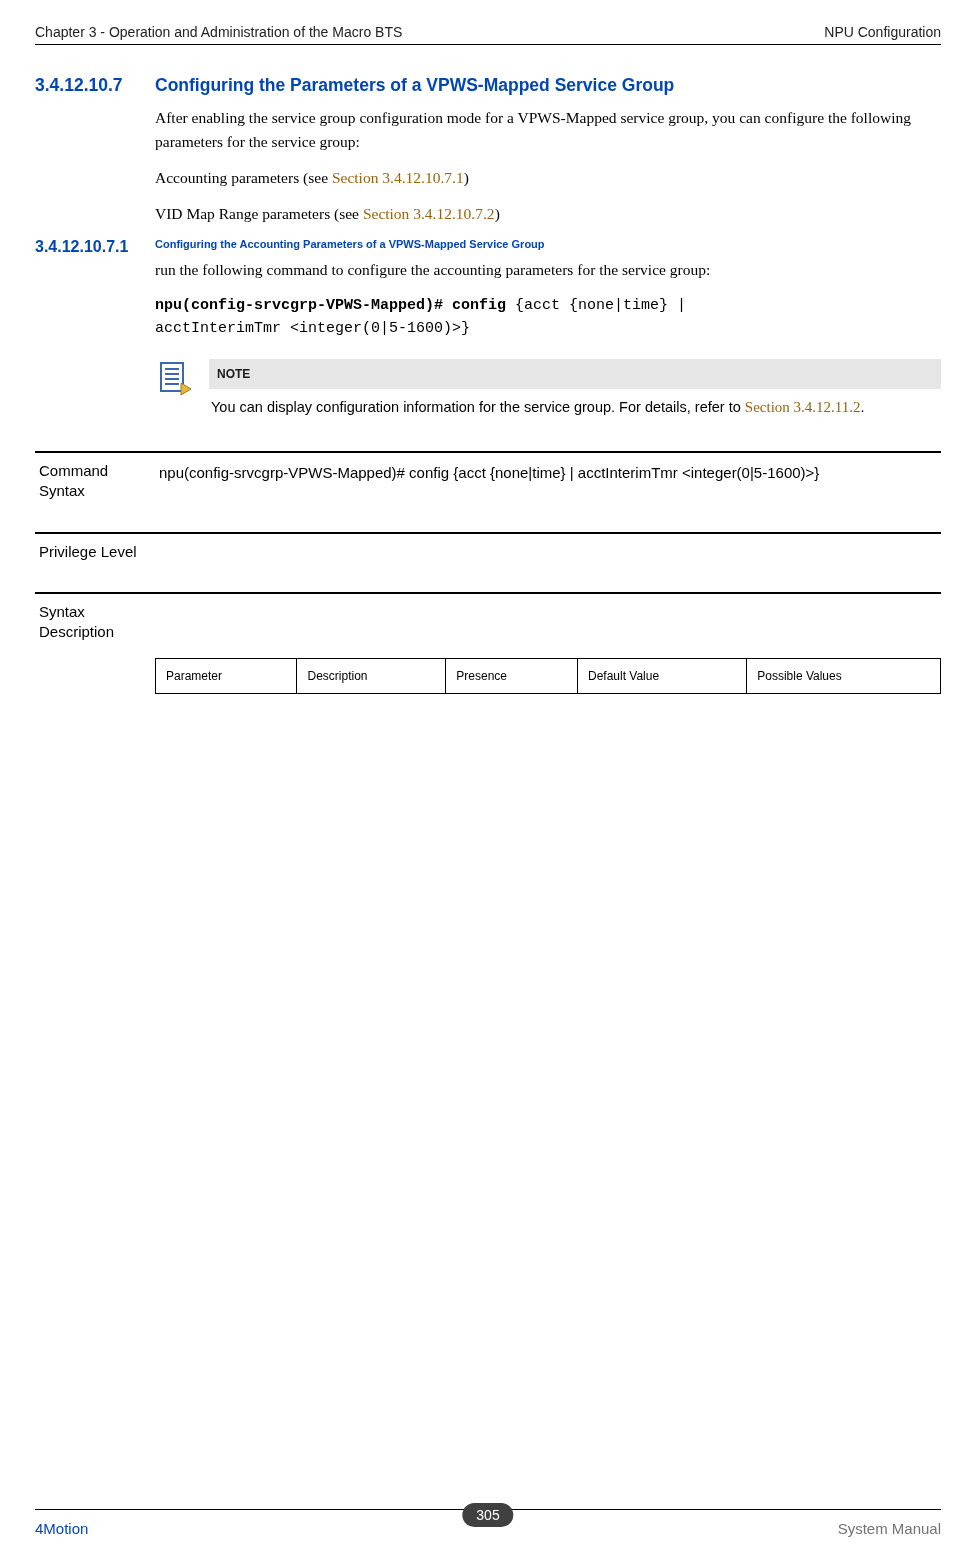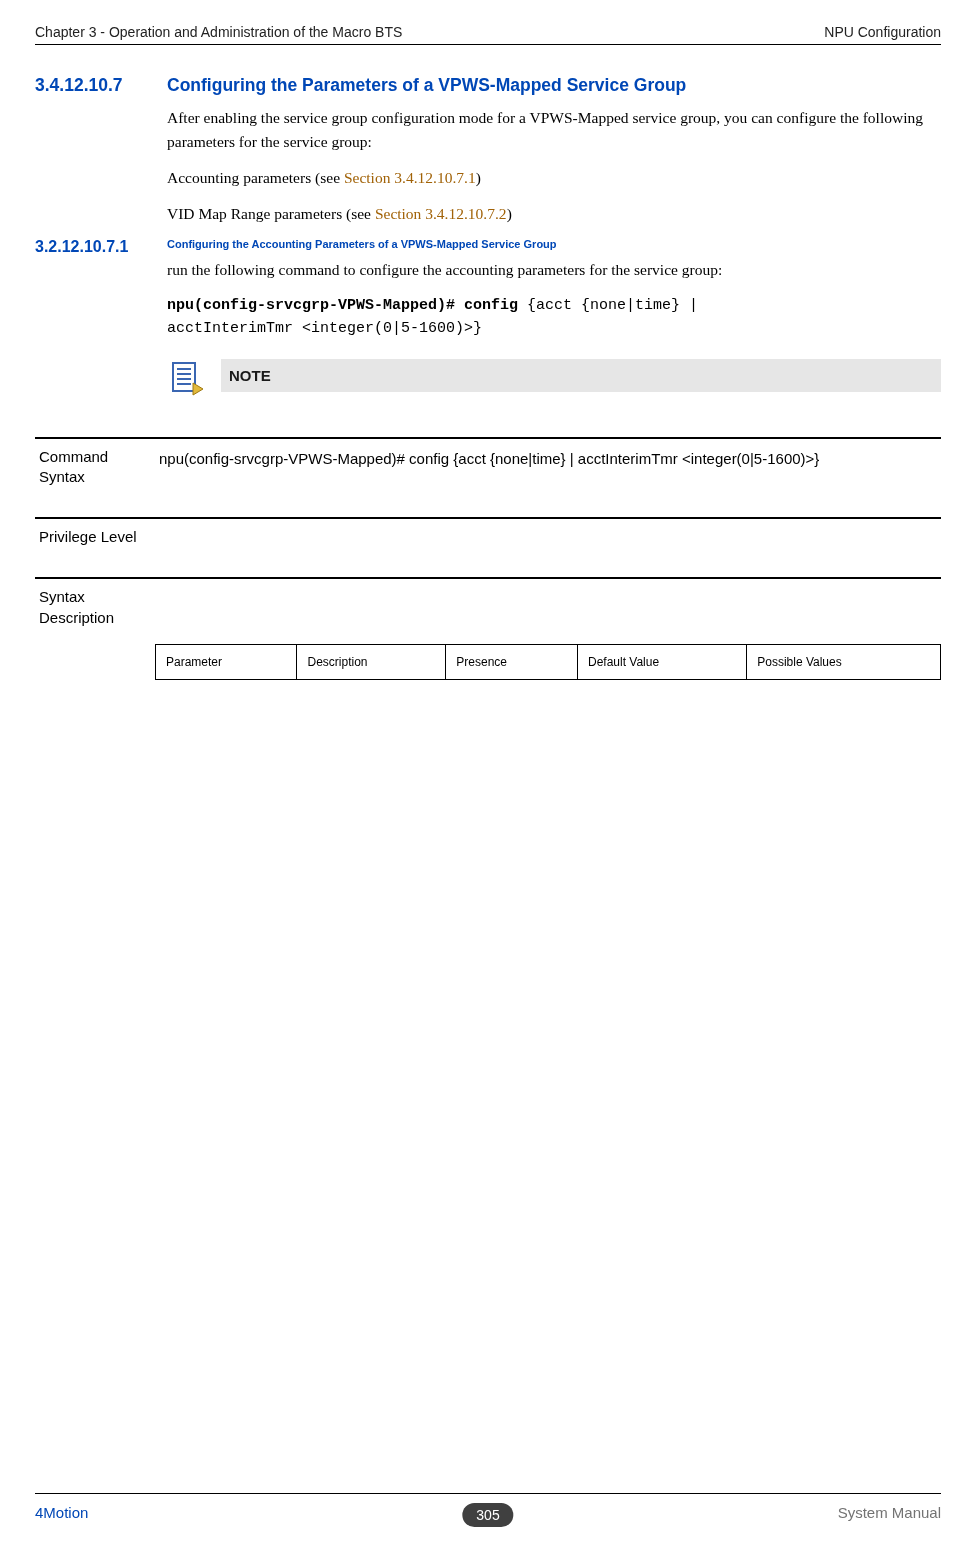--- a/index.html
+++ b/index.html
@@ -28,21 +28,21 @@
     padding-bottom: 4px;
   }
   .top-rule {
     border: none;
     border-top: 1px solid #000;
     margin: 0 0 30px 0;
   }
   .content-grid {
     display: grid;
     grid-template-columns: 120px 1fr;
-    column-gap: 12px;
+    column-gap: 0px;
   }
   .section-num {
     color: #0047b6;
     font-weight: bold;
     font-size: 17.5px;
     grid-column: 1;
     padding-right: 8px;
     white-space: nowrap;
   }
   .section-title {
@@ -92,21 +92,21 @@
     width: 54px;
     flex-shrink: 0;
   }
   .note-body {
     flex: 1;
   }
   .note-header {
     background: #e6e6e6;
     padding: 8px 8px;
     font-family: Arial, Helvetica, sans-serif;
-    font-size: 15px;
+    font-size: 12px;
     font-weight: bold;
     color: #1a1a1a;
   }
   .note-text {
     background: #fff;
     padding: 8px 2px 0 2px;
     font-family: Arial, Helvetica, sans-serif;
     font-size: 14.5px;
     color: #000;
     line-height: 1.35;
@@ -151,21 +151,21 @@
     padding: 10px 10px;
     font-family: Arial, Helvetica, sans-serif;
     font-size: 12px;
     text-align: left;
     font-weight: normal;
     vertical-align: top;
   }
 
   .footer {
     position: absolute;
-    bottom: 24px;
+    bottom: 8px;
     left: 35px;
     right: 35px;
   }
   .footer-rule {
     border: none;
     border-top: 1px solid #000;
     margin: 0 0 10px 0;
   }
   .footer-row {
     display: flex;
@@ -207,21 +207,21 @@
     <div class="body-text">After enabling the service group configuration mode for a VPWS-Mapped service group, you can configure the following parameters for the service group:</div>
 
     <div class="body-text">
       <span>Accounting parameters (see </span><span class="link">Section 3.4.12.10.7.1</span><span>)</span>
     </div>
 
     <div class="body-text">
       <span>VID Map Range parameters (see </span><span class="link">Section 3.4.12.10.7.2</span><span>)</span>
     </div>
 
-    <div class="sub-section-num">3.2.12.10.7.1</div>
+    <div class="sub-section-num">3.4.12.10.7.1</div>
     <div class="sub-section-title">Configuring the Accounting Parameters of a VPWS-Mapped Service Group</div>
 
     <div class="body-text">run the following command to configure the accounting parameters for the service group:</div>
 
     <div class="body-text mono">
       <strong>npu(config-srvcgrp-VPWS-Mapped)# config</strong><span> {acct {none|time} | </span><br>
       <span>acctInterimTmr &lt;integer(0|5-1600)&gt;}</span>
     </div>
 
     <div class="note-wrap">
@@ -230,20 +230,24 @@
           <rect x="6" y="4" width="22" height="28" fill="#fff" stroke="#3a66b2" stroke-width="2"></rect>
           <line x1="10" y1="10" x2="24" y2="10" stroke="#3a66b2" stroke-width="2"></line>
           <line x1="10" y1="15" x2="24" y2="15" stroke="#3a66b2" stroke-width="2"></line>
           <line x1="10" y1="20" x2="24" y2="20" stroke="#3a66b2" stroke-width="2"></line>
           <line x1="10" y1="25" x2="24" y2="25" stroke="#3a66b2" stroke-width="2"></line>
           <polygon points="26,24 36,30 26,36" fill="#e2b93b" stroke="#a07a12" stroke-width="1"></polygon>
         </svg>
       </div>
       <div class="note-body">
         <div class="note-header">NOTE</div>
+        <div class="note-text">
+          <span>You can display configuration information for the service group. For details, refer to </span>
+          <span class="link">Section 3.4.12.11.2</span><span>.</span>
+        </div>
       </div>
     </div>
 
     <div class="def-table">
       <hr class="def-row-rule">
       <div class="def-label">Command Syntax</div>
       <div class="def-value">npu(config-srvcgrp-VPWS-Mapped)# config {acct {none|time} | acctInterimTmr &lt;integer(0|5-1600)&gt;}</div>
 
       <hr class="def-row-rule">
       <div class="def-label">Privilege Level</div>

